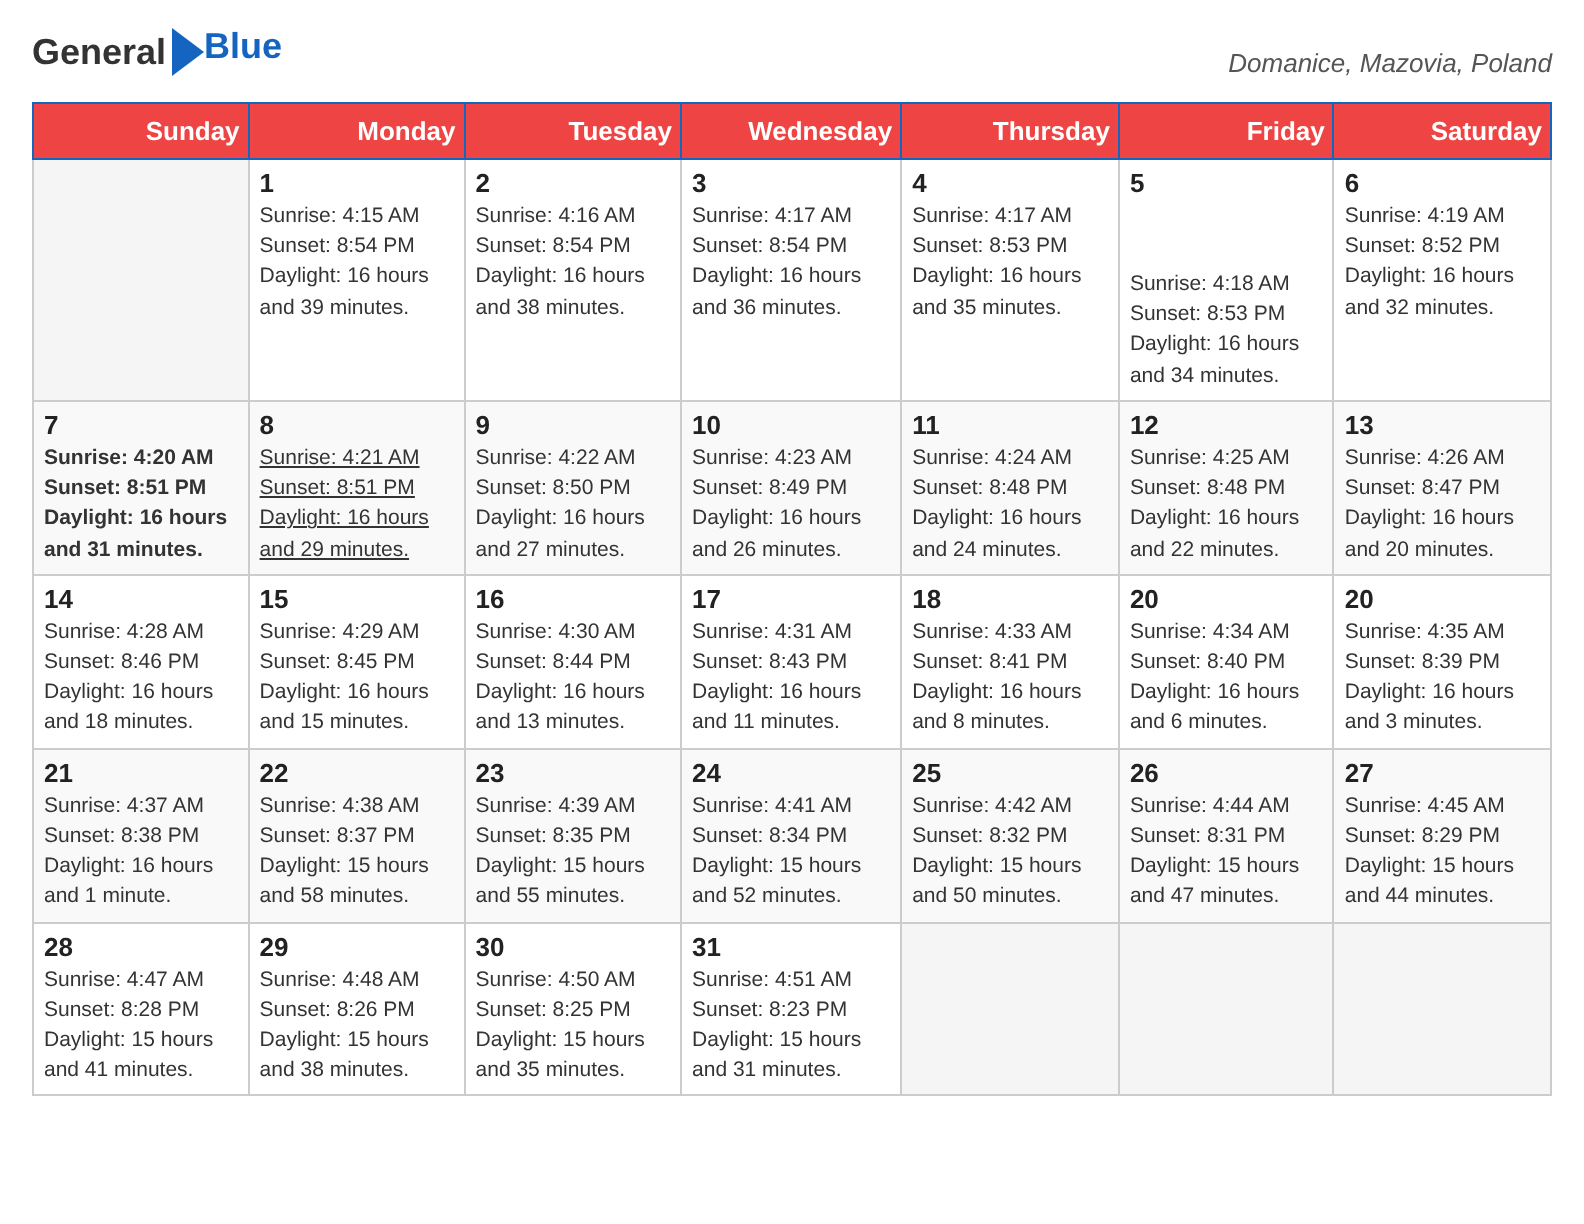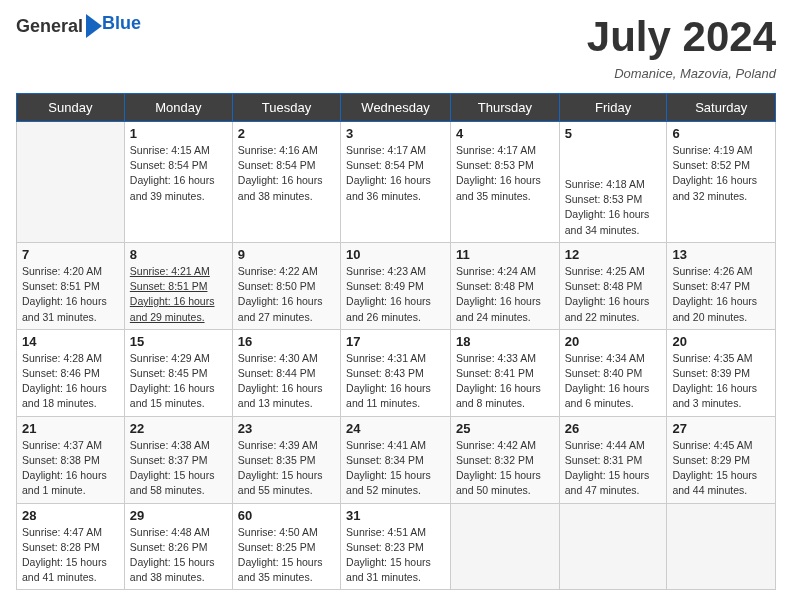--- a/index.html
+++ b/index.html
@@ -39,26 +39,26 @@
       color: #555;
       margin-top: 8px;
       font-style: italic;
     }
     table {
       width: 100%;
       border-collapse: collapse;
       font-size: 11px;
     }
     thead tr th {
-      background: #404040;
+      background: #ef4444;
       color: #fff;
       padding: 6px 4px;
-      text-align: center;
+      text-align: right;
       font-size: 13px;
-      font-weight: normal;
+      font-weight: bold;
       border: 1px solid #1565c0;
     }
     tbody tr td {
       border: 1px solid #ccc;
       vertical-align: top;
       padding: 4px 5px;
       width: 113px;
       min-height: 70px;
       background: #fff;
     }
@@ -84,21 +84,20 @@
   <div class="logo">
     <div style="display:flex;flex-direction:row;align-items:flex-start;">
       <div style="display:flex;align-items:center;">
         <span class="logo-text" style="color:#333;">General</span>
         <div style="width:0;height:0;border-top:12px solid transparent;border-bottom:12px solid transparent;border-left:16px solid #1565c0;margin-left:3px;margin-top:-2px;"></div>
       </div>
       <span class="logo-text logo-blue" style="margin-top:-2px;font-size:18px;">Blue</span>
     </div>
   </div>
   <div class="title-block">
-    <div class="title-month">July 2024</div>
     <div class="title-location">Domanice, Mazovia, Poland</div>
   </div>
 </div>
 
 <table>
   <thead>
     <tr id="days-header">
     <th>Sunday</th>
         <th>Monday</th>
         <th>Tuesday</th>
@@ -150,21 +149,21 @@
           <span class="day-num">6</span>
           <div class="day-detail" style="white-space: pre-line;">Sunrise: 4:19 AM
 Sunset: 8:52 PM
 Daylight: 16 hours
 and 32 minutes.</div>
         </td>
       </tr>
       <tr>
         <td>
           <span class="day-num">7</span>
-          <div class="day-detail" style="white-space: pre-line;">Sunrise: 4:20 AM
+          <div class="day-detail" style="white-space: pre-line; font-weight: bold;">Sunrise: 4:20 AM
 Sunset: 8:51 PM
 Daylight: 16 hours
 and 31 minutes.</div>
         </td>
         <td>
           <span class="day-num">8</span>
           <div class="day-detail" style="white-space: pre-line; text-decoration: underline;">Sunrise: 4:21 AM
 Sunset: 8:51 PM
 Daylight: 16 hours
 and 29 minutes.</div>
@@ -316,21 +315,21 @@
 and 41 minutes.</div>
         </td>
         <td>
           <span class="day-num">29</span>
           <div class="day-detail" style="white-space: pre-line;">Sunrise: 4:48 AM
 Sunset: 8:26 PM
 Daylight: 15 hours
 and 38 minutes.</div>
         </td>
         <td>
-          <span class="day-num">60</span>
+          <span class="day-num">30</span>
           <div class="day-detail" style="white-space: pre-line;">Sunrise: 4:50 AM
 Sunset: 8:25 PM
 Daylight: 15 hours
 and 35 minutes.</div>
         </td>
         <td>
           <span class="day-num">31</span>
           <div class="day-detail" style="white-space: pre-line;">Sunrise: 4:51 AM
 Sunset: 8:23 PM
 Daylight: 15 hours

